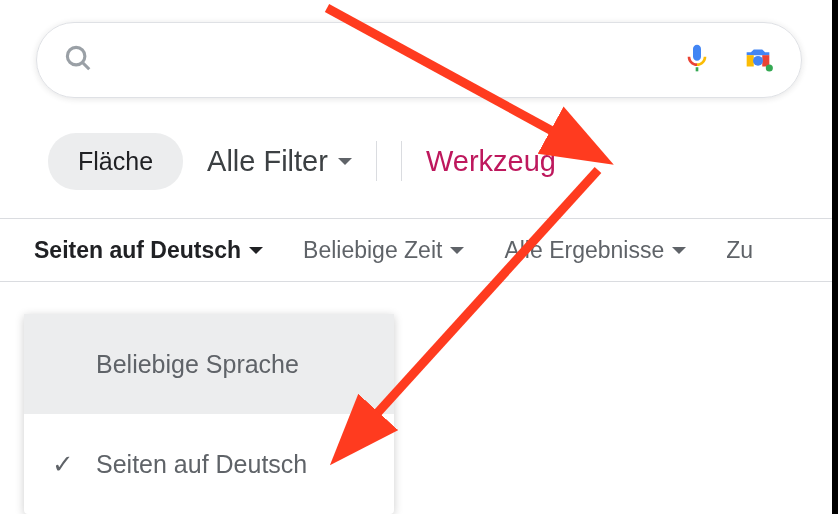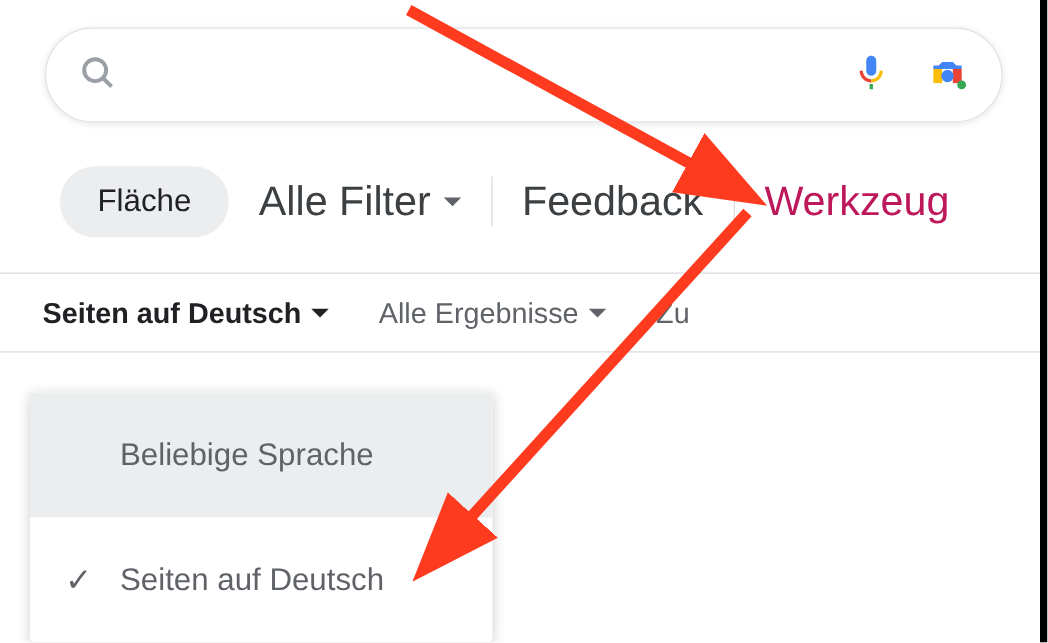--- a/index.html
+++ b/index.html
@@ -48,21 +48,21 @@
     .pill {
       background: #ecedee;
       border-radius: 28px;
       padding: 14px 30px;
       font-size: 25px;
       color: #202124;
     }
     .filter-item {
       display: flex;
       align-items: center;
-      font-size: 33px;
+      font-size: 29px;
       color: #3c4043;
       gap: 8px;
       cursor: pointer;
     }
     .divider-v {
       width: 1px;
       height: 40px;
       background: #dadce0;
     }
     .tools-filter-row {
@@ -152,28 +152,31 @@
   </div>
 </div>
 
 <div class="filter-row">
   <div class="pill">Fläche</div>
   <div class="filter-item">
     <span>Alle Filter</span>
     <span class="caret"></span>
   </div>
   <div class="divider-v"></div>
-  <div class="filter-item">Feedback</div>
   <div class="divider-v"></div>
   <div class="filter-item" style="color:#be185d">Werkzeug</div>
 </div>
 
 <div class="tools-filter-row">
   <div class="tools-item active">
     <span>Seiten auf Deutsch</span>
+    <span class="caret"></span>
+  </div>
+  <div class="tools-item">
+    <span>Beliebige Zeit</span>
     <span class="caret"></span>
   </div>
   <div class="tools-item">
     <span>Alle Ergebnisse</span>
     <span class="caret"></span>
   </div>
   <div class="tools-item">
     <span>Zu</span>
   </div>
 </div>

